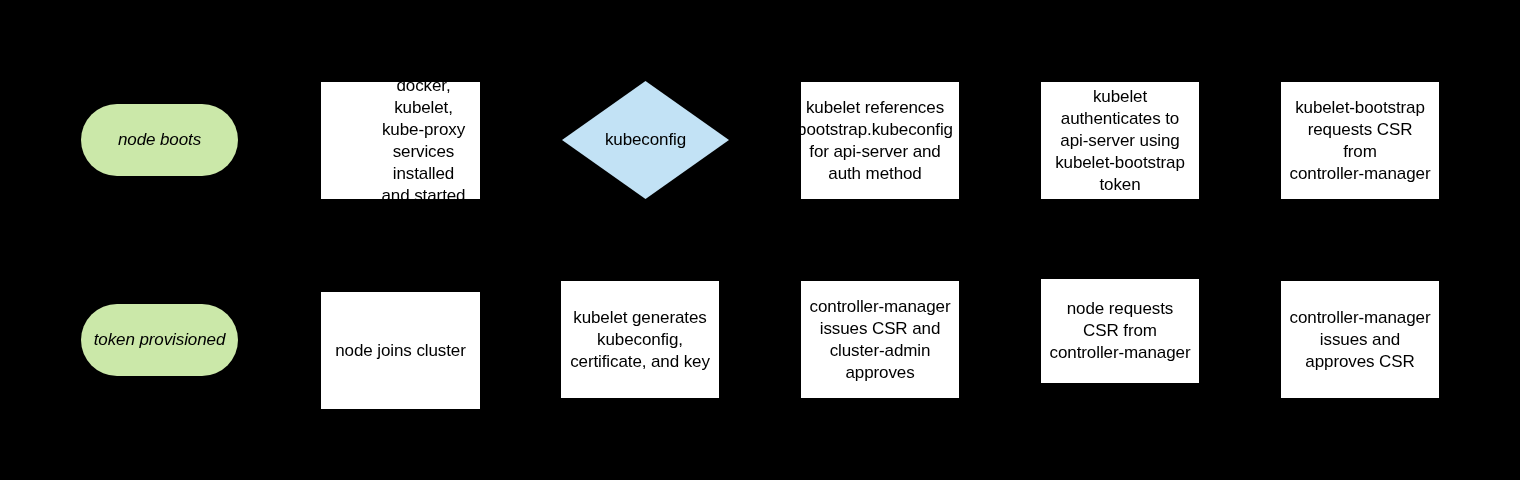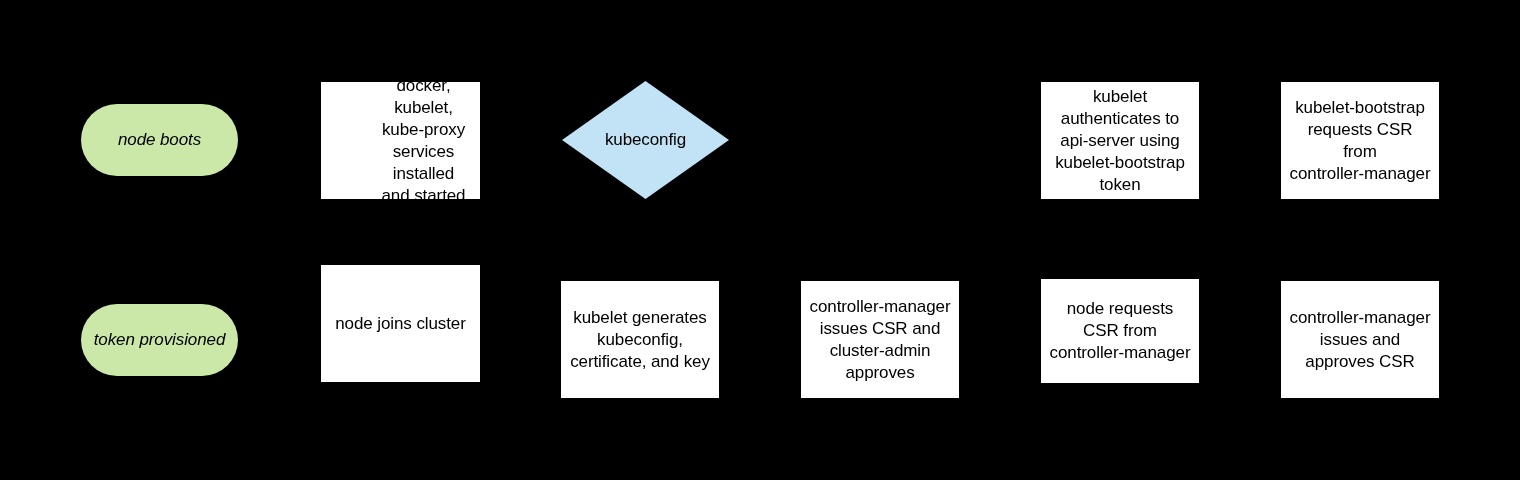--- a/index.html
+++ b/index.html
@@ -79,21 +79,21 @@
   
   #n-node-boots      { left: 81px;   top: 104px; width: 157px; height: 72px;  }
   #n-services        { left: 321px;  top: 82px;  width: 159px; height: 117px; padding-left: 46px; }
   #n-kubeconfig      { left: 562px;  top: 81px;  width: 167px; height: 118px; }
   #n-references      { left: 801px;  top: 82px;  width: 158px; height: 117px; }
   #n-authenticates   { left: 1041px; top: 82px;  width: 158px; height: 117px; }
   #n-requests-csr    { left: 1281px; top: 82px;  width: 158px; height: 117px; }
 
   
   #n-node-provisioned{ left: 81px;   top: 304px; width: 157px; height: 72px;  }
-  #n-joins-cluster   { left: 321px;  top: 265px; width: 159px; height: 117px; }
+  #n-joins-cluster   { left: 321px;  top: 292px; width: 159px; height: 117px; }
   #n-generates       { left: 561px;  top: 281px; width: 158px; height: 117px; }
   #n-cm-issues       { left: 801px;  top: 281px; width: 158px; height: 117px; }
   #n-node-requests   { left: 1041px; top: 279px; width: 158px; height: 104px; }
   #n-cm-approves     { left: 1281px; top: 281px; width: 158px; height: 117px; }
 </style>
 </head>
 <body>
 
 <div id="canvas">
 
@@ -106,20 +106,26 @@
 kube-proxy
 services installed
 and started</span>
   </div>
 
   <div class="node decision" id="n-kubeconfig">
     <span class="diamond-shape"></span>
     <span class="label">kubeconfig</span>
   </div>
 
+  <div class="node process overflow" id="n-references">
+    <span class="label">kubelet references
+bootstrap.kubeconfig
+for api-server and
+auth method</span>
+  </div>
 
   <div class="node process" id="n-authenticates">
     <span class="label">kubelet
 authenticates to
 api-server using
 kubelet-bootstrap
 token</span>
   </div>
 
   <div class="node process" id="n-requests-csr">

